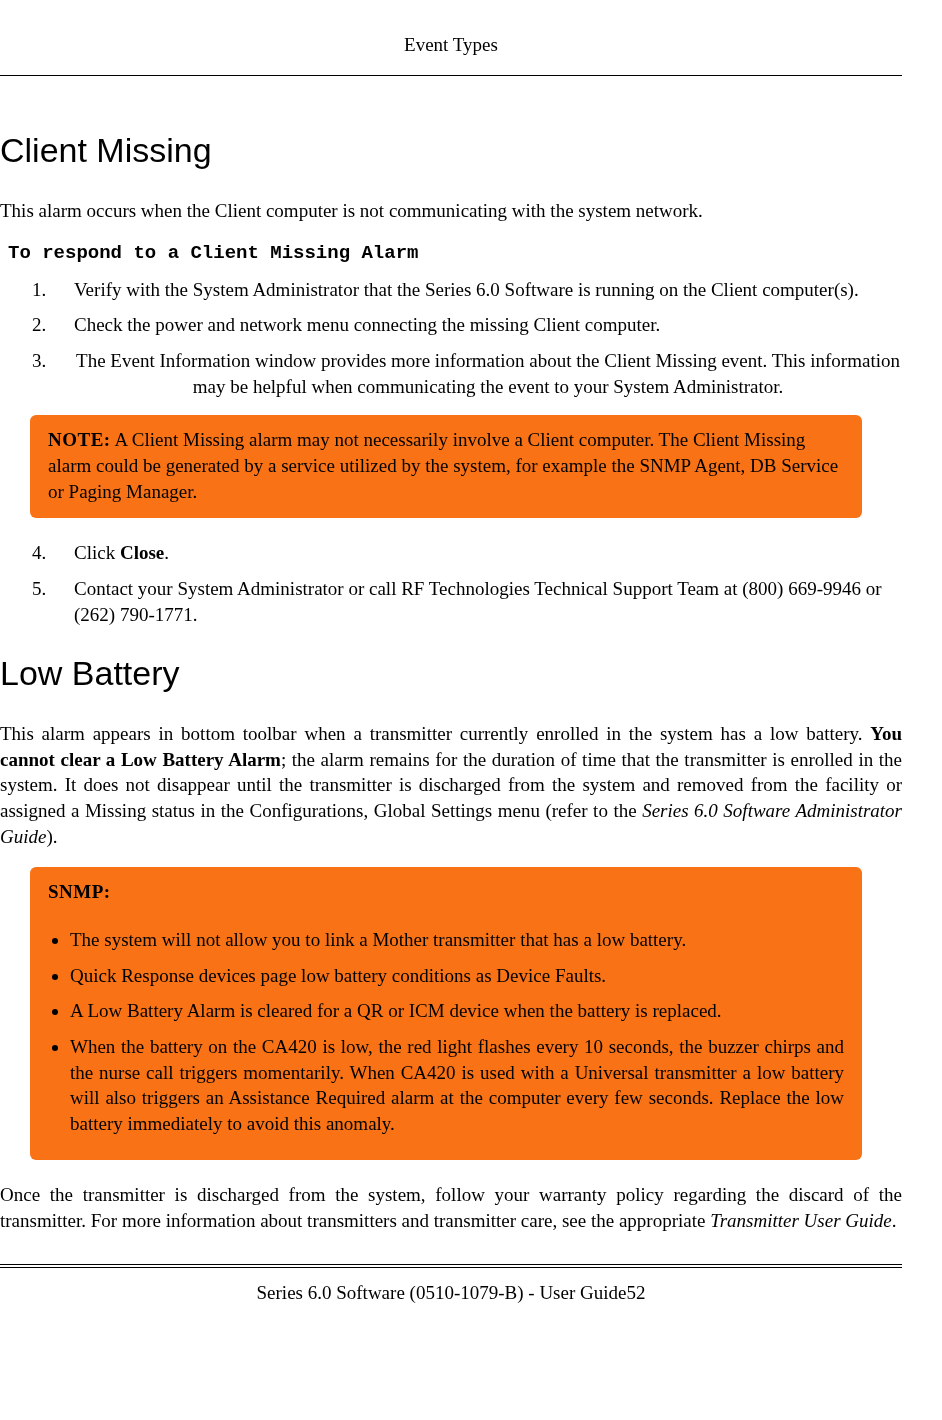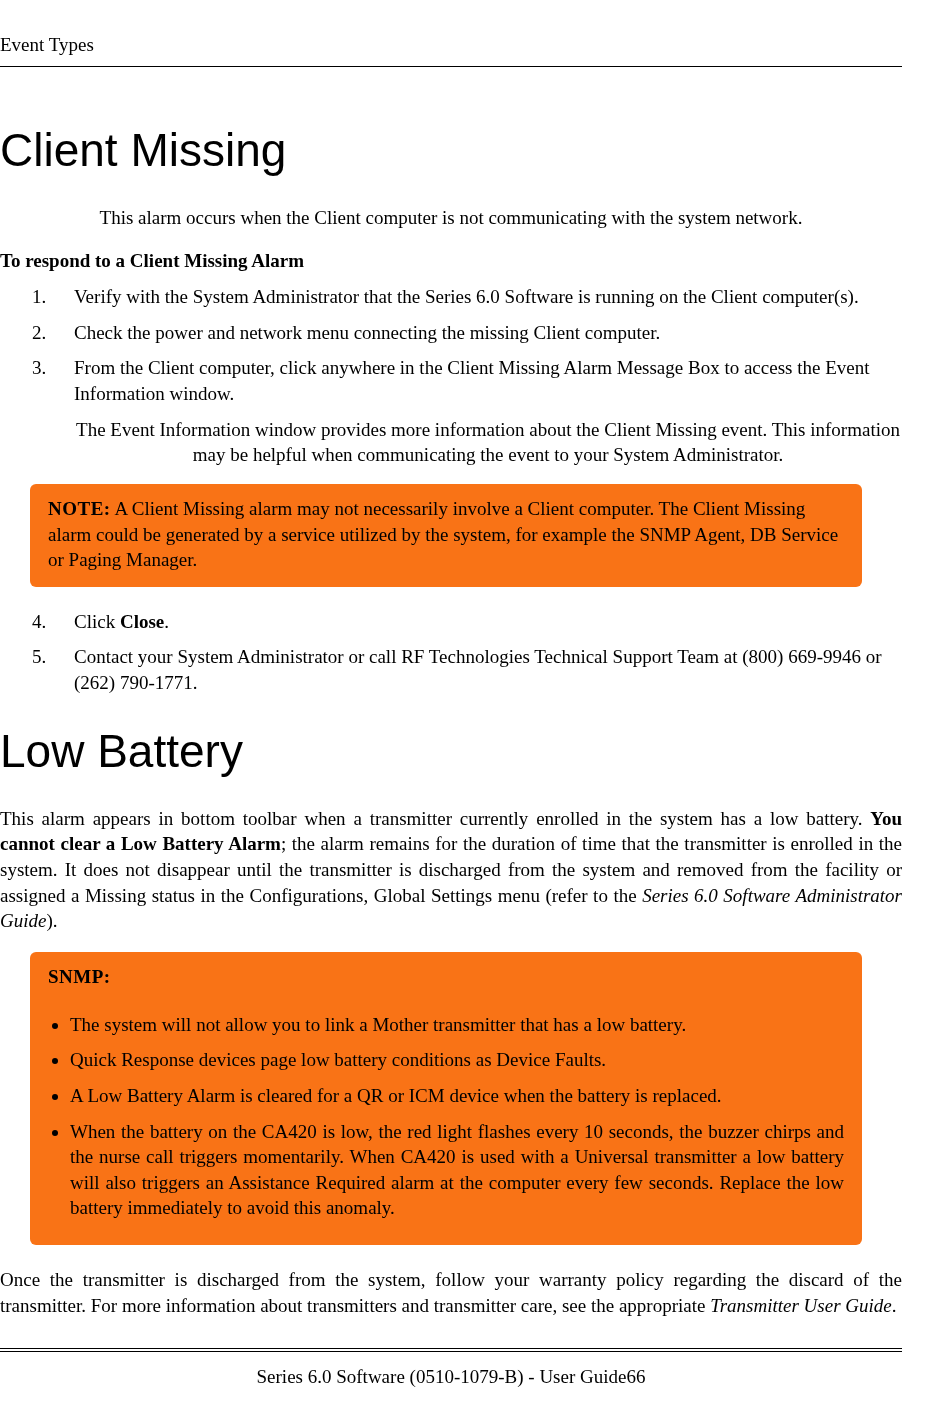--- a/index.html
+++ b/index.html
@@ -7,41 +7,41 @@
       background: #fff;
       width: 942px;
       margin: 0 auto;
       font-family: "Times New Roman", Times, serif;
       color: #000;
       font-size: 19px;
       line-height: 1.35;
       padding: 32px 40px 24px 0;
     }
     .running-head {
-      text-align: left;
+      text-align: center;
       font-size: 19px;
-      margin-bottom: 8px;
+      margin-bottom: 17px;
     }
     .hr-top {
       border: none;
       border-top: 1.2px solid #000;
       margin: 0 0 52px 0;
     }
     h1 {
       font-family: Arial, Helvetica, sans-serif;
       font-weight: 400;
-      font-size: 46px;
+      font-size: 34px;
       margin: 8px 0 24px 0;
     }
-    p { margin: 0 0 18px 0; text-align: center; }
+    p { margin: 0 0 18px 0; text-align: left; }
     .proc-title {
-      font-family: Liberation Serif, serif;
+      font-family: Liberation Mono, monospace;
       font-weight: 700;
       font-size: 19px;
-      margin: 6px 0 10px 0;
+      margin: 6px 0 10px 8px;
     }
     ol.steps {
       list-style: none;
       padding-left: 74px;
       margin-bottom: 16px;
     }
     ol.steps > li {
       position: relative;
       margin-bottom: 10px;
       padding-left: 0;
@@ -114,21 +114,20 @@
   <li>
     <span class="num">1.</span>
     <span>Verify with the System Administrator that the Series 6.0 Software is running on the Client computer(s).</span>
   </li>
   <li>
     <span class="num">2.</span>
     <span>Check the power and network menu connecting the missing Client computer.</span>
   </li>
   <li>
     <span class="num">3.</span>
-    <span>From the Client computer, click anywhere in the Client Missing Alarm Message Box to access the Event Information window.</span>
     <div class="step-sub">The Event Information window provides more information about the Client Missing event. This information may be helpful when communicating the event to your System Administrator.</div>
   </li>
 </ol>
 
 <div class="note-box">
   <span class="note-label">NOTE:</span><span> A Client Missing alarm may not necessarily involve a Client computer. The Client Missing alarm could be generated by a service utilized by the system, for example the SNMP Agent, DB Service or Paging Manager.</span>
 </div>
 
 <ol class="steps">
   <li>
@@ -158,14 +157,14 @@
 </div>
 
 <p class="justify">
   <span>Once the transmitter is discharged from the system, follow your warranty policy regarding the discard of the transmitter. For more information about transmitters and transmitter care, see the appropriate </span><span class="italic">Transmitter User Guide</span><span>.</span>
 </p>
 
 <hr class="footer-rule">
 <hr class="footer-rule2">
 <div class="footer">
   <span>Series 6.0 Software (0510-1079-B) - User Guide</span>
-  <span>66</span>
+  <span>52</span>
 </div>
 
 </body></html>

